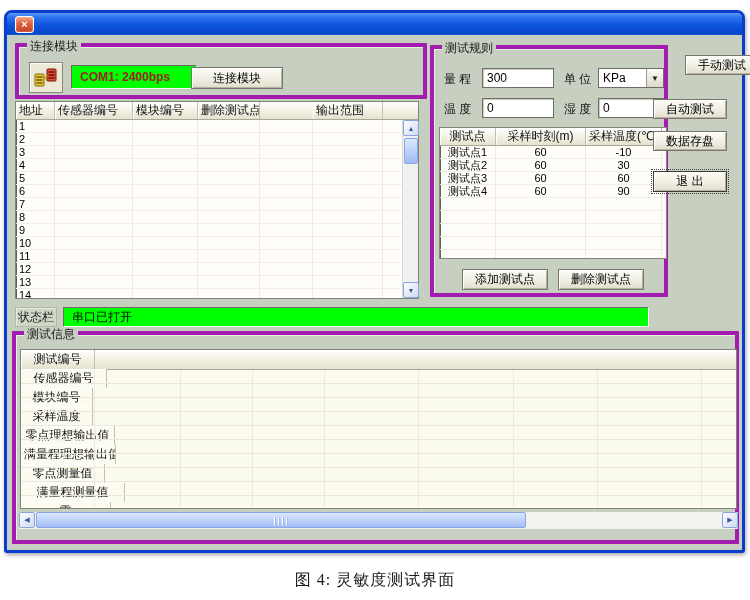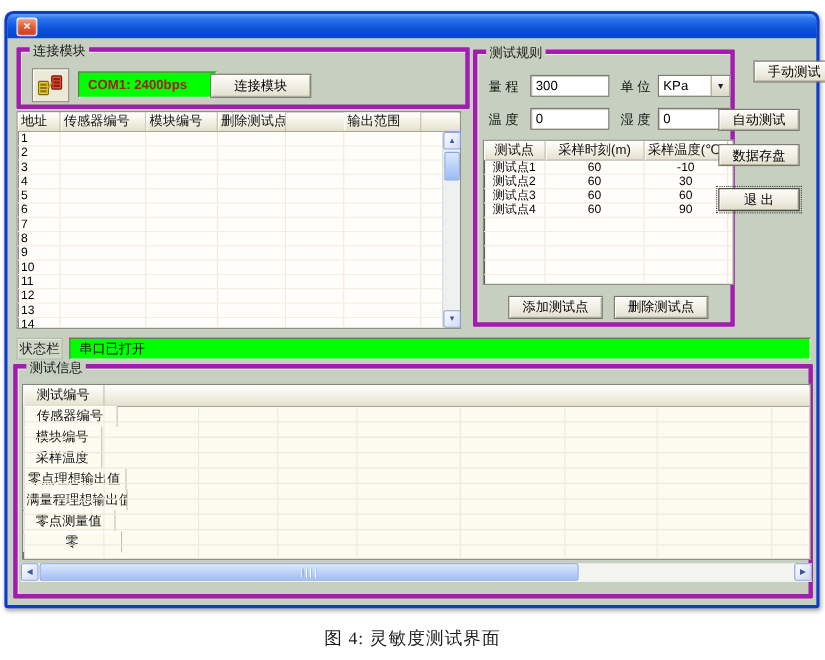--- a/index.html
+++ b/index.html
@@ -333,34 +333,35 @@
         <div class="btn3d" style="left:28px; top:220px; width:86px; height:21px;">添加测试点</div>
         <div class="btn3d" style="left:124px; top:220px; width:86px; height:21px;">删除测试点</div>
       </div>
 
       <div class="btn3d" style="left:646px; top:20px; width:74px; height:20px;margin-left:32px;">手动测试</div>
       <div class="btn3d" style="left:646px; top:64px; width:74px; height:20px;">自动测试</div>
       <div class="btn3d" style="left:646px; top:96px; width:74px; height:20px;">数据存盘</div>
       <div class="btn3d btn-default" style="left:646px; top:136px; width:74px; height:21px;">退 出</div>
 
       <div class="statusbar-label" style="left:8px; top:272px; width:42px; height:20px;">状态栏</div>
-      <div class="green-field" style="left:56px; top:272px; width:674px; height:20px; color:#000; font-weight:normal;">串口已打开</div>
+      <div class="green-field" style="left:56px; top:272px; width:586px; height:20px; color:#000; font-weight:normal;">串口已打开</div>
 
       <div class="groupbox" style="left:5px; top:296px; width:727px; height:213px;">
         <span class="group-label">测试信息</span>
 
         <div class="tbl ivory big-head align-center" style="left:4px; top:14px; width:717px; height:160px;">
             <div class="t-head">
               <div class="t-h" style="width: 74px;">测试编号</div>
               <div class="t-h" style="width: 86px;">传感器编号</div>
               <div class="t-h" style="width: 72px;">模块编号</div>
               <div class="t-h" style="width: 72px;">采样温度</div>
               <div class="t-h" style="width: 94px;">零点理想输出值</div>
               <div class="t-h" style="width: 95px;">满量程理想输出值</div>
               <div class="t-h" style="width: 84px;">零点测量值</div>
+              <div class="t-h" style="width: 104px;">满量程测量值</div>
               <div class="t-h" style="width: 90px;">零</div>
             </div>
             <div class="t-body">
               <div class="t-row">
                 <div class="t-c" style="width: 74px;"></div>
                 <div class="t-c" style="width: 86px;"></div>
                 <div class="t-c" style="width: 72px;"></div>
                 <div class="t-c" style="width: 72px;"></div>
                 <div class="t-c" style="width: 94px;"></div>
                 <div class="t-c" style="width: 95px;"></div>

